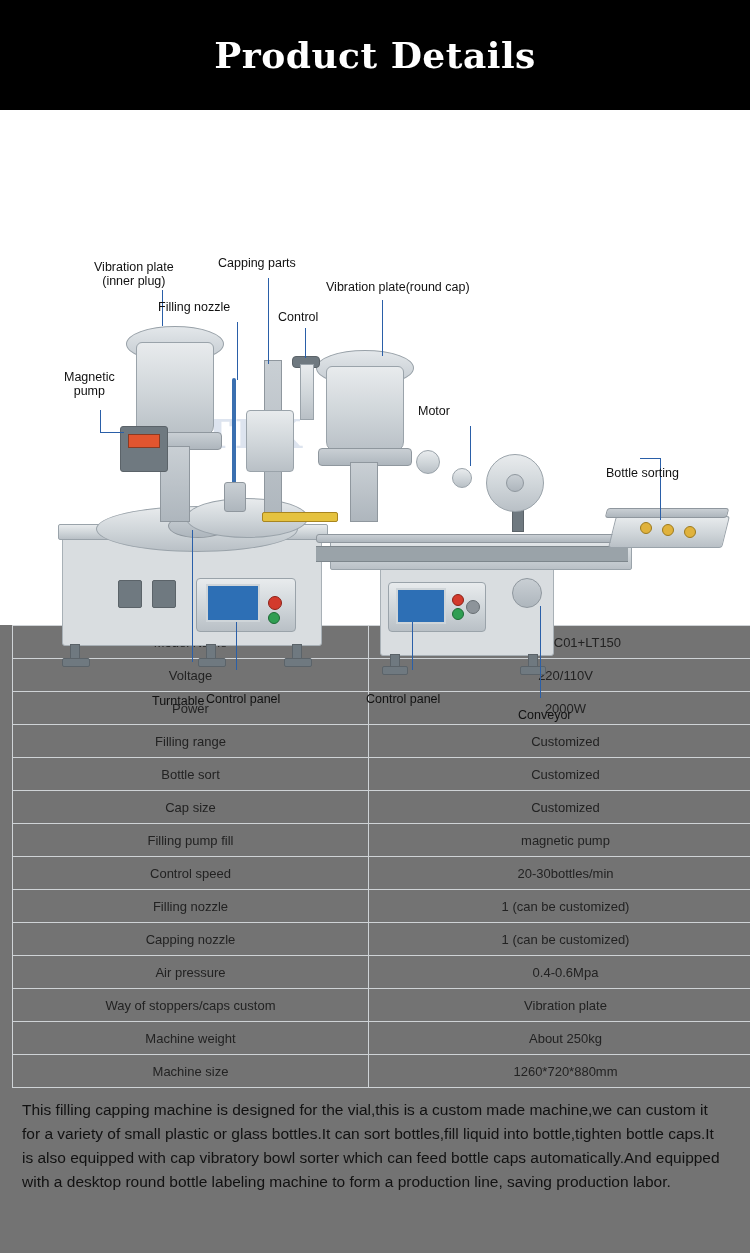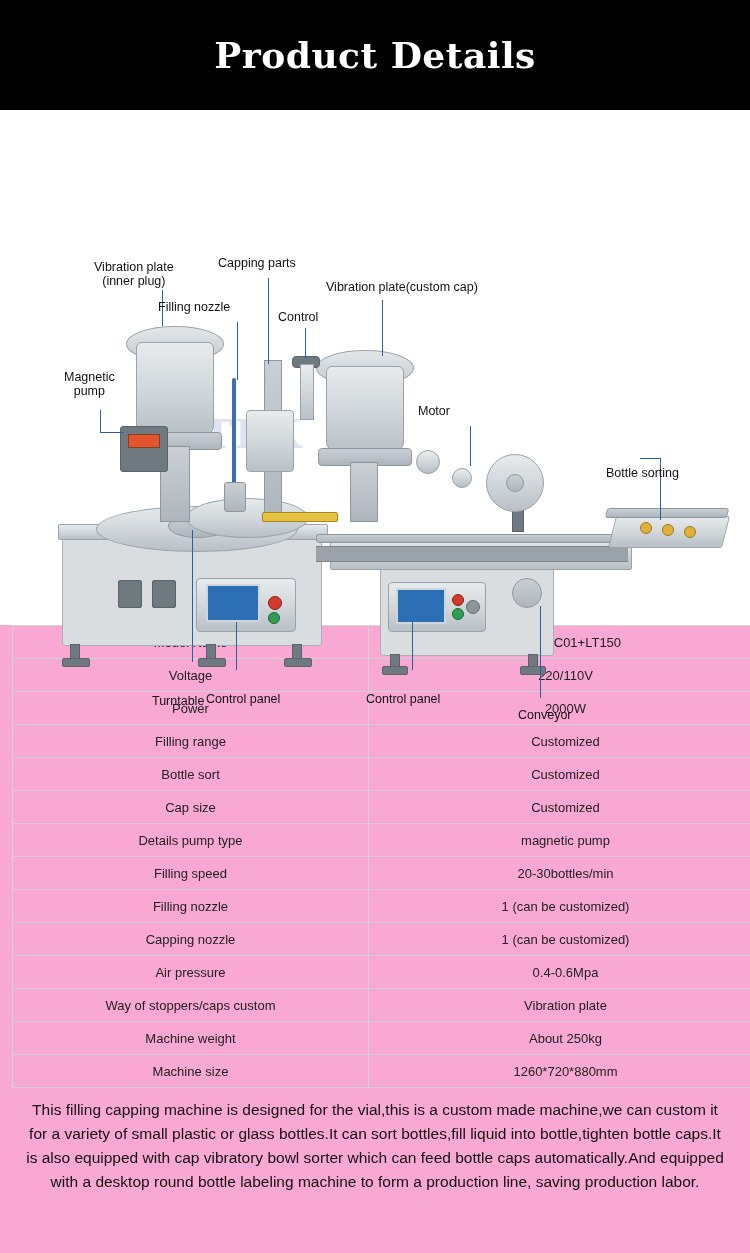--- a/index.html
+++ b/index.html
@@ -9,21 +9,21 @@
   }
   body {
     width: 750px;
     font-family: "Liberation Sans", sans-serif;
     color: #222;
   }
   .page {
     width: 750px;
     min-height: 1253px;
     position: relative;
-    background: #f9a8d4;
+    background: #737373;
     overflow: hidden;
   }
 
   
   .banner {
     height: 110px;
     background: #000000;
     display: flex;
     align-items: center;
     justify-content: center;
@@ -126,21 +126,20 @@
   .desc-title {
     font-size: 22px;
     font-weight: bold;
     color: #111;
     margin: 4px 0 6px 0;
   }
   .desc-body {
     font-size: 15.5px;
     line-height: 1.55;
     color: #111;
-    text-align: center;
   }
 </style>
 </head>
 <body>
 
 <div class="page">
 
   <div class="banner">
     <div class="banner-title">Product Details</div>
   </div>
@@ -243,21 +242,21 @@
     <div class="leader v" style="left:192px; top:420px; height:132px;"></div>
     <div class="leader v" style="left:236px; top:512px; height:48px;"></div>
     <div class="leader v" style="left:412px; top:512px; height:48px;"></div>
     <div class="leader v" style="left:540px; top:496px; height:92px;"></div>
 
     <div class="callout" style="left:94px; top:150px; text-align:center;">Vibration plate
 (inner plug)</div>
     <div class="callout" style="left:218px; top:146px;text-align:right;">Capping parts</div>
     <div class="callout" style="left:158px; top:190px;">Filling nozzle</div>
     <div class="callout" style="left:278px; top:200px;">Control</div>
-    <div class="callout" style="left:326px; top:170px;">Vibration plate(custom cap)</div>
+    <div class="callout" style="left:326px; top:170px;">Vibration plate(round cap)</div>
     <div class="callout" style="left:64px; top:260px; text-align:center;">Magnetic
 pump</div>
     <div class="callout" style="left:418px; top:294px;">Motor</div>
     <div class="callout" style="left:606px; top:328px;margin-top:28px;">Bottle sorting</div>
     <div class="callout" style="left:152px; top:584px;">Turntable</div>
     <div class="callout" style="left:206px; top:582px;">Control panel</div>
     <div class="callout" style="left:366px; top:582px;">Control panel</div>
     <div class="callout" style="left:518px; top:598px;">Conveyor</div>
   </div>
 
@@ -282,25 +281,25 @@
         </tr>
         <tr>
           <td class="k">Bottle sort</td>
           <td class="v">Customized</td>
         </tr>
         <tr>
           <td class="k">Cap size</td>
           <td class="v">Customized</td>
         </tr>
         <tr>
-          <td class="k">Details pump type</td>
+          <td class="k">Filling pump fill</td>
           <td class="v">magnetic pump</td>
         </tr>
         <tr>
-          <td class="k">Filling speed</td>
+          <td class="k">Control speed</td>
           <td class="v">20-30bottles/min</td>
         </tr>
         <tr>
           <td class="k">Filling nozzle</td>
           <td class="v">1 (can be customized)</td>
         </tr>
         <tr>
           <td class="k">Capping nozzle</td>
           <td class="v">1 (can be customized)</td>
         </tr>

